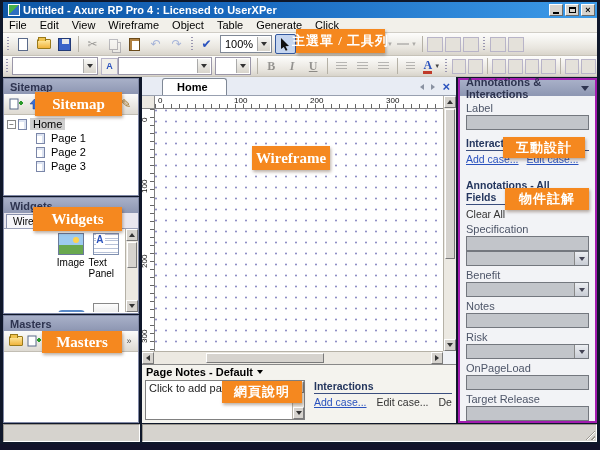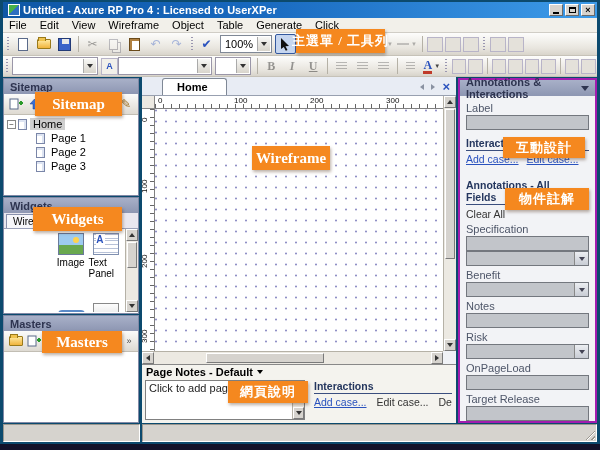--- a/index.html
+++ b/index.html
@@ -1,17 +1,17 @@
 <!DOCTYPE html>
 <html><head>
 <meta charset="utf-8">
 <style>
   html,body{margin:0;padding:0;background:#3a3a3a;}
   *{box-sizing:border-box;}
-  .window{position:relative;width:600px;height:450px;background:#0c4a6e;overflow:hidden;
+  .window{position:relative;width:600px;height:450px;background:#0f172a;overflow:hidden;
     font-family:"Liberation Sans",sans-serif;font-size:11px;color:#000;}
   
   .titlebar{position:absolute;left:3px;top:2px;right:3px;height:16px;
     background:linear-gradient(90deg,#0f57a5,#1767bd 40%,#3d9be9);display:flex;align-items:center;padding:0 2px;}
   .app-icon{width:12px;height:12px;margin:0 3px;background:linear-gradient(135deg,#49b04a 50%,#2f6fc0 50%);border:1px solid #fff;}
   .title-text{color:#fff;font-weight:bold;font-size:11px;flex:1;white-space:nowrap;overflow:hidden;}
   .win-btn{width:14px;height:12px;margin-left:2px;background:#d6d3ce;border:1px solid;border-color:#fff #6a6a6a #6a6a6a #fff;
     display:flex;align-items:center;justify-content:center;font-size:9px;font-weight:bold;line-height:1;}
   .glyph-min{width:6px;height:2px;background:#000;margin-top:6px;}
   .glyph-max{width:7px;height:6px;border:1px solid #000;border-top:2px solid #000;}
@@ -146,21 +146,21 @@
   .darkstrip{position:absolute;left:0;right:0;bottom:0;height:6px;background:#12122a;}
   
   .callout{position:absolute;background:#f5881f;color:#fff;display:flex;align-items:center;justify-content:center;
     font-family:"Liberation Serif",serif;font-weight:bold;box-shadow:1px 2px 3px rgba(60,30,0,.35);z-index:50;white-space:nowrap;}
   .co-en{font-size:15px;} .co-zh{font-size:13px;letter-spacing:1px;}
   .co-toolbar{left:296px;top:29px;width:89px;height:24px;}
   .co-sitemap{left:35px;top:92px;width:87px;height:24px;}
   .co-widgets{left:33px;top:207px;width:89px;height:24px;}
   .co-masters{left:42px;top:331px;width:80px;height:22px;}
   .co-wireframe{left:252px;top:146px;width:78px;height:24px;}
-  .co-pagenotes{left:228px;top:381px;width:80px;height:22px;}
+  .co-pagenotes{left:222px;top:381px;width:80px;height:22px;}
   .co-interaction{left:503px;top:137px;width:82px;height:21px;}
   .co-annotation{left:505px;top:188px;width:84px;height:22px;}
 </style>
 </head>
 <body>
 
 <div class="window">
 
   <div class="titlebar">
     <span class="app-icon"></span>

